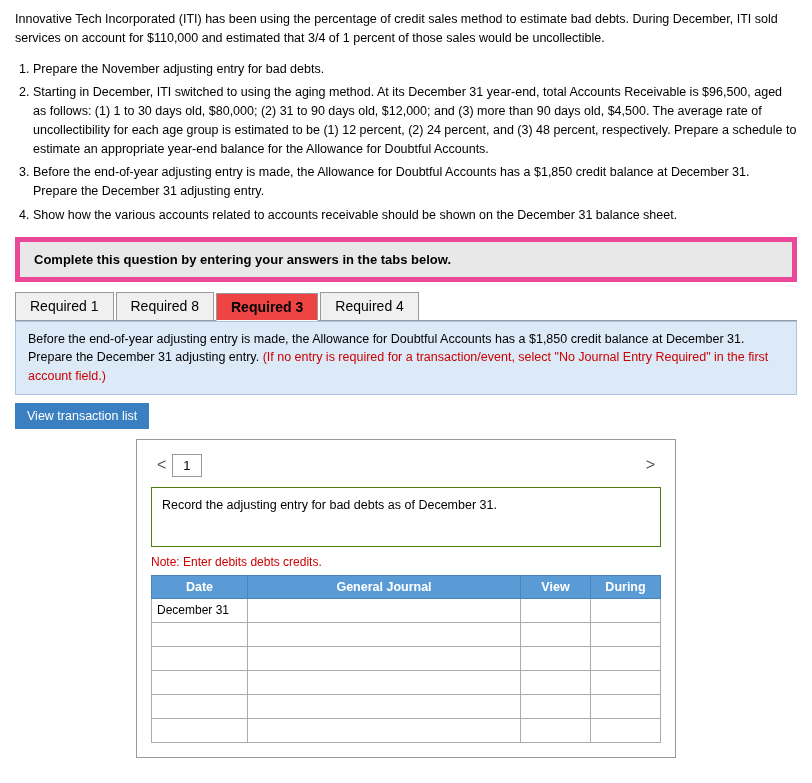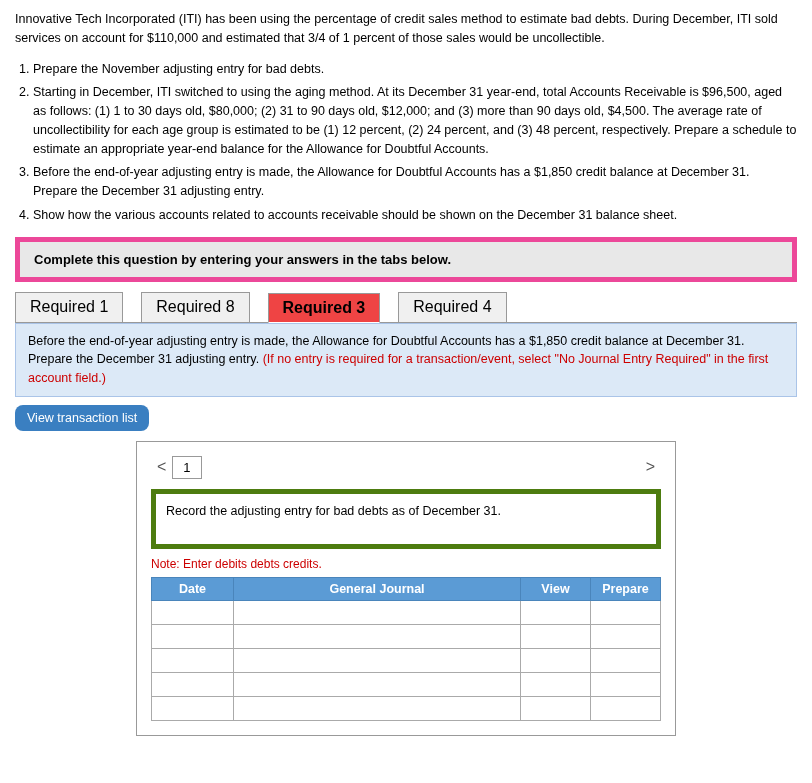--- a/index.html
+++ b/index.html
@@ -44,22 +44,22 @@
       display: flex;
       border-bottom: 1px solid #999;
       margin-bottom: 0;
     }
     .tab {
       padding: 5px 14px;
       border: 1px solid #999;
       border-bottom: none;
       background: #f0f0f0;
       cursor: pointer;
-      font-size: 16px;
-      margin-right: 18px;
+      font-size: 14px;
+      margin-right: 2px;
     }
     .tab.active {
       background: #ef4444;
       font-weight: bold;
       border-bottom: 1px solid #fff;
       position: relative;
       top: 1px;
     }
     .instructions-box {
       background: #dce9f7;
@@ -74,21 +74,21 @@
       color: #c00;
     }
     .view-transaction-btn {
       background: #3a7fc1;
       color: #fff;
       border: none;
       padding: 6px 12px;
       font-size: 12.5px;
       cursor: pointer;
       margin-bottom: 10px;
-      border-radius: 8px;
+      border-radius: 0;
     }
     .worksheet-container {
       border: 1px solid #999;
       padding: 14px;
       background: #fff;
       max-width: 540px;
       margin: 0 auto;
     }
     .worksheet-title {
       font-size: 15px;
@@ -111,21 +111,21 @@
       border: 1px solid #999;
       padding: 3px 10px;
       font-size: 13px;
       min-width: 28px;
       text-align: center;
     }
     .nav-right {
       margin-left: auto;
     }
     .record-description-box {
-      border: 5px solid #4d7c0f;
+      border: 1px solid #4d7c0f;
       padding: 10px;
       font-size: 12.5px;
       min-height: 60px;
       margin-bottom: 8px;
       color: #000;
     }
     .note-text {
       color: #c00;
       font-size: 12px;
       margin-bottom: 6px;
@@ -152,21 +152,21 @@
       padding: 3px 5px;
       height: 24px;
     }
     .journal-table tbody td input {
       border: none;
       outline: none;
       width: 100%;
       font-size: 12px;
       background: transparent;
     }
-    .col-date { width: 82px; }
+    .col-date { width: 96px; }
     .col-journal { width: auto; }
     .col-debit { width: 70px; }
     .col-credit { width: 70px; }
   </style>
 </head>
 <body>
 
 
 
 
@@ -214,25 +214,31 @@
   <div class="record-description-box">Record the adjusting entry for bad debts as of December 31.</div>
 
   <div class="note-text">Note: Enter debits debts credits.</div>
 
   <table class="journal-table">
     <thead>
       <tr>
         <th class="col-date">Date</th>
         <th class="col-journal">General Journal</th>
         <th class="col-debit">View</th>
-        <th class="col-credit">Prepare</th>
+        <th class="col-credit">During</th>
       </tr>
     </thead>
     <tbody>
       <tr>
+        <td class="col-date"><input type="text" value="December 31" style=""></td>
+        <td class="col-journal"><input type="text" value="" style=""></td>
+        <td class="col-debit"><input type="text" value="" style=""></td>
+        <td class="col-credit"><input type="text" value="" style=""></td>
+      </tr>
+      <tr>
         <td class="col-date"><input type="text" value="" style=""></td>
         <td class="col-journal"><input type="text" value="" style=""></td>
         <td class="col-debit"><input type="text" value="" style=""></td>
         <td class="col-credit"><input type="text" value="" style=""></td>
       </tr>
       <tr>
         <td class="col-date"><input type="text" value="" style=""></td>
         <td class="col-journal"><input type="text" value="" style=""></td>
         <td class="col-debit"><input type="text" value="" style=""></td>
         <td class="col-credit"><input type="text" value="" style=""></td>

